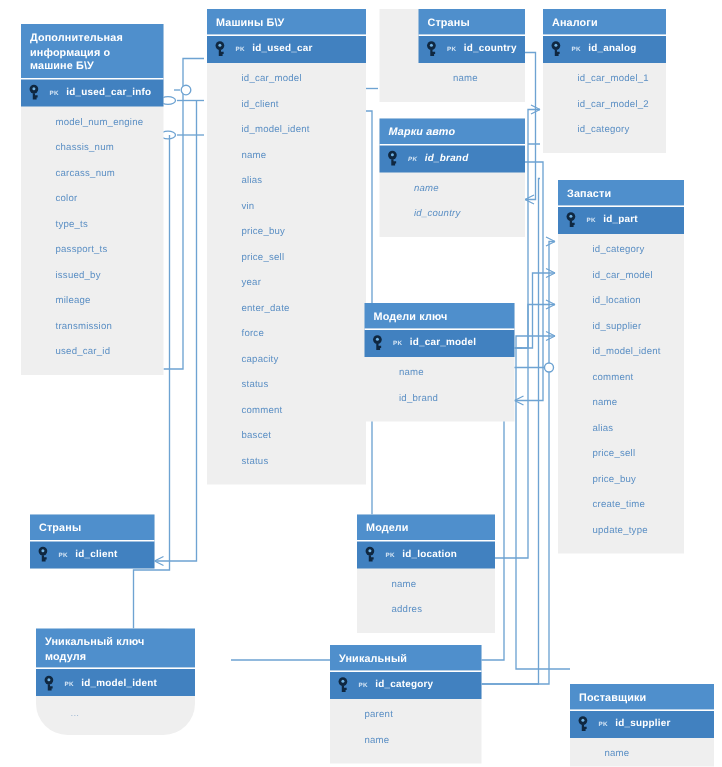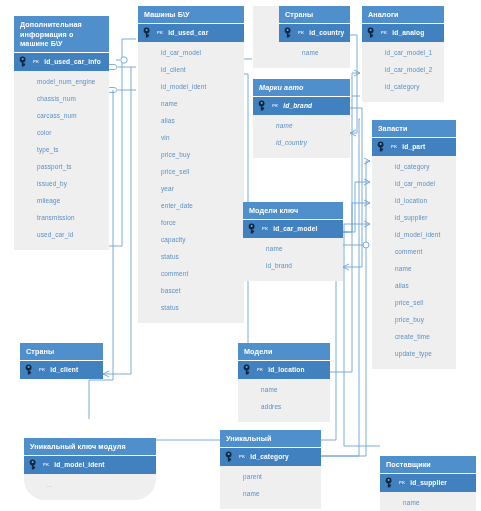--- a/index.html
+++ b/index.html
@@ -329,21 +329,21 @@
         </span>
       <span class="pklabel">PK</span>
       <span class="pkname">id_location</span>
     </div>
     <div class="ent-body">
       <div class="field">name</div>
       <div class="field">addres</div>
     </div>
   </div>
 
-  <div class="entity" style="left:24px; top:438px; width:132px;border-radius:21px;">
+  <div class="entity" style="left:24px; top:419px; width:106px;border-radius:21px;">
     <div class="ent-title">Уникальный ключ модуля</div>
     <div class="ent-pk">
       <span class="keyicon">
           <svg width="13" height="11" viewBox="0 0 13 11">
             <circle cx="3.6" cy="3.4" r="2.9" fill="#0f2740"></circle>
             <circle cx="3.6" cy="3.1" r="1" fill="#6fb0e0"></circle>
             <path d="M3.6 6.1 L3.6 10.4 M3.6 8.3 L6.1 8.3 M3.6 9.6 L5.4 9.6" stroke="#0f2740" stroke-width="1.5" fill="none"></path>
           </svg>
         </span>
       <span class="pklabel">PK</span>

